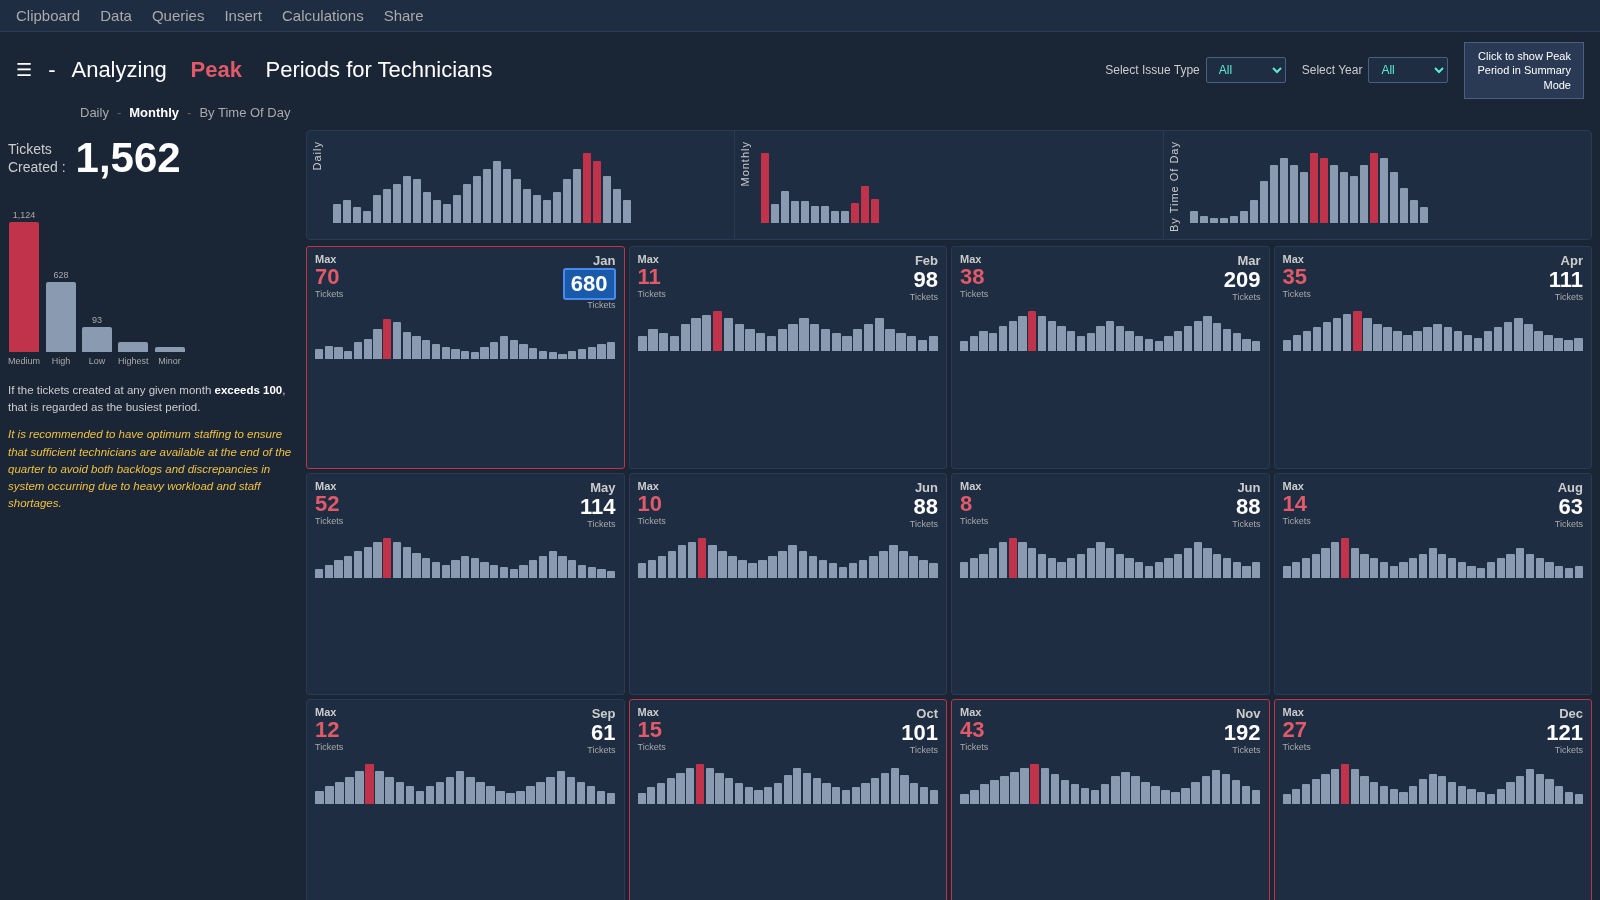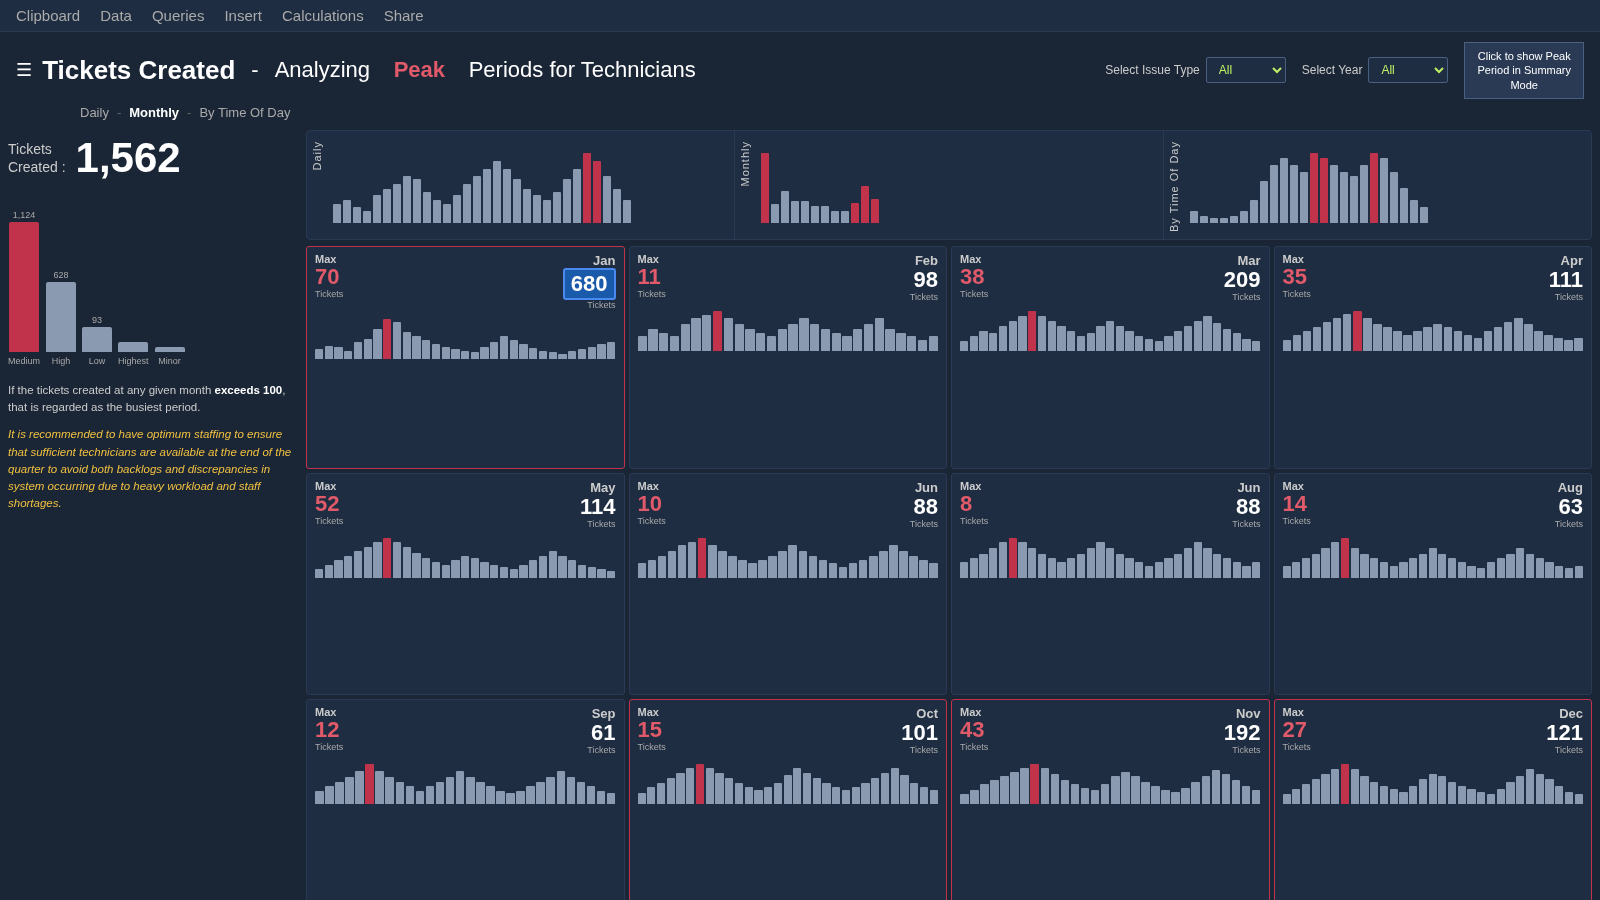--- a/index.html
+++ b/index.html
@@ -77,33 +77,33 @@
       align-items: center;
       gap: 6px;
     }
     .select-label {
       color: #ccc;
       font-size: 12px;
     }
     .select-box {
       background: #1e2d42;
       border: 1px solid #4a6080;
-      color: #bef264;
+      color: #5eead4;
       padding: 4px 8px;
       font-size: 12px;
       border-radius: 2px;
       min-width: 80px;
     }
     .peak-btn {
       background: #2a3a55;
       border: 1px solid #4a6080;
       color: #fff;
       padding: 6px 12px;
       font-size: 11px;
-      text-align: center;
+      text-align: right;
       cursor: pointer;
       line-height: 1.3;
       max-width: 130px;
     }
     .nav-tabs {
       padding: 2px 16px 6px 80px;
       display: flex;
       align-items: center;
       gap: 8px;
     }
@@ -334,21 +334,20 @@
   <span class="top-bar-item">Data</span>
   <span class="top-bar-item">Queries</span>
   <span class="top-bar-item">Insert</span>
   <span class="top-bar-item">Calculations</span>
   <span class="top-bar-item">Share</span>
 </div>
 
 <div class="header">
   <div class="header-left">
     <span class="hamburger">☰</span>
-    <span class="title-main">Tickets Created</span>
     <span class="title-dash">-</span>
     <span class="title-analyzing">Analyzing</span>
     &nbsp;
     <span class="title-peak">Peak</span>
     &nbsp;
     <span class="title-rest">Periods for Technicians</span>
   </div>
   <div class="header-right">
     <div class="select-group">
       <span class="select-label">Select Issue Type</span>

